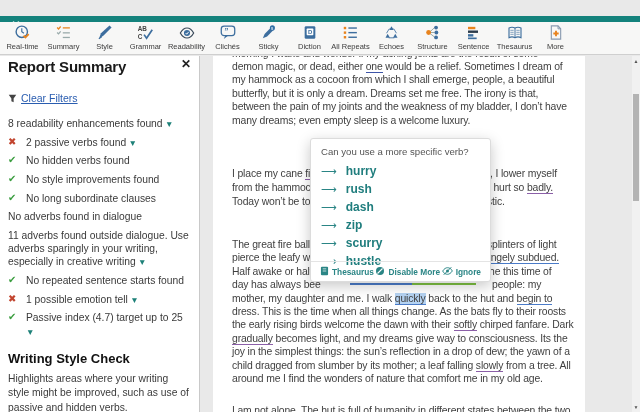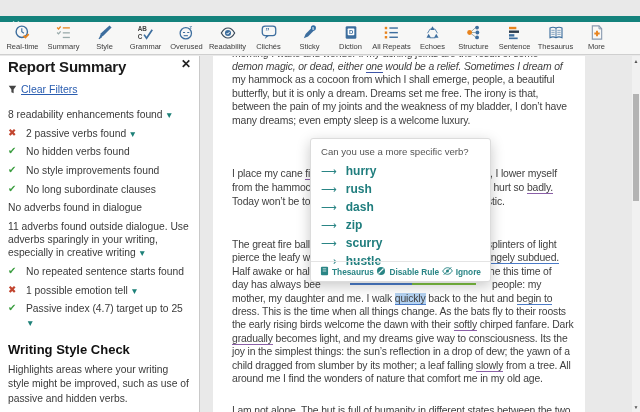--- a/index.html
+++ b/index.html
@@ -20,21 +20,21 @@
   .tb-item .ic{height:17px;display:flex;align-items:center;justify-content:center}
   .tb-item .lb{font-size:7.5px;color:#3c3c3c;white-space:nowrap;margin-top:1px}
 
   .content{position:absolute;top:56px;left:0;right:0;bottom:0}
 
   
   .panel{position:absolute;left:0;top:0;width:200px;bottom:0;background:#fff;border-right:1px solid #c9c9c9;padding:2px 8px;overflow:hidden}
   .p-head{display:flex;align-items:flex-start}
   .p-title{font-size:15px;font-weight:bold;color:#1a1a1a;letter-spacing:-0.2px}
   .p-close{margin-left:auto;font-size:12px;font-weight:bold;color:#222;cursor:pointer;line-height:1}
-  .clear{display:flex;align-items:center;gap:4px;margin:5px 0 10px}
+  .clear{display:flex;align-items:center;gap:4px;margin:14px 0 10px}
   .clear a{color:#2a5db0;font-size:10.5px;text-decoration:underline;cursor:pointer}
   .rp-item{display:flex;gap:3px;font-size:10.3px;color:#3a3a3a;margin-bottom:5.5px;line-height:1.28}
   .rp-ic{width:15px;flex:0 0 15px;font-size:10px;text-align:left}
   .rp-ic.check{color:#3c9e41}
   .rp-ic.cross{color:#c2452f}
   .rp-caret{color:#1d8078;font-size:8.5px;cursor:pointer}
   .ws-title{font-size:13px;font-weight:bold;margin:13px 0 6px;color:#111}
   .ws-desc{font-size:10.3px;color:#3a3a3a;line-height:1.4}
 
   
@@ -123,32 +123,20 @@
         <svg width="19" height="17" viewBox="0 0 24 24">
           <text x="1" y="10" font-size="9" font-weight="bold" fill="#444" font-family="sans-serif">AB</text>
           <text x="1" y="21" font-size="9" font-weight="bold" fill="#444" font-family="sans-serif">C</text>
           <path d="M10 15l3.5 5 8-12" stroke="#3d6e9e" stroke-width="2.4" fill="none"></path>
         </svg>
       </span>
       <span class="lb">Grammar</span>
     </div>
     <div class="tb-item">
       <span class="ic">
-        <svg width="17" height="17" viewBox="0 0 24 24">
-          <circle cx="11" cy="13" r="8" fill="none" stroke="#3d6e9e" stroke-width="1.8"></circle>
-          <line x1="7" y1="12" x2="10" y2="12" stroke="#3d6e9e" stroke-width="1.5"></line>
-          <line x1="13" y1="12" x2="16" y2="12" stroke="#3d6e9e" stroke-width="1.5"></line>
-          <line x1="8" y1="16.5" x2="14" y2="16.5" stroke="#3d6e9e" stroke-width="1.5"></line>
-          <text x="16" y="7" font-size="8" fill="#3d6e9e" font-family="sans-serif">z</text>
-        </svg>
-      </span>
-      <span class="lb">Overused</span>
-    </div>
-    <div class="tb-item">
-      <span class="ic">
         <svg width="18" height="16" viewBox="0 0 24 24">
           <path d="M2 12c3-5.5 7-7.5 10-7.5S19 6.5 22 12c-3 5.5-7 7.5-10 7.5S5 17.5 2 12z" fill="none" stroke="#3a4a5a" stroke-width="1.8"></path>
           <circle cx="12" cy="12" r="4.6" fill="#3d6e9e"></circle>
           <path d="M10 12l1.6 1.8 2.8-3.4" stroke="#fff" stroke-width="1.4" fill="none"></path>
         </svg>
       </span>
       <span class="lb">Readability</span>
     </div>
     <div class="tb-item">
       <span class="ic">
@@ -325,21 +313,21 @@
         <div class="dline" style="height: 13.4px; line-height: 13.4px;"><span>child dragged from slumber by its mother; a leaf falling </span><span class="up">slowly</span><span> from a tree. All</span></div>
         <div class="dline" style="height: 13.4px; line-height: 13.4px;"><span>around me I find the wonders of nature that comfort me in my old age.</span></div>
       </div>
       <div class="para" style="top: 111px;">
         <div class="dline" style="height: 14px; line-height: 14px;"><span>I place my cane </span><span class="up">fir</span><span class="rfrag" style="left: 258px;"><span>, I lower myself</span></span></div>
         <div class="dline" style="height: 14px; line-height: 14px;"><span>from the hammock</span><span class="rfrag" style="left: 256px;"><span>t hurt so </span><span class="up">badly.</span></span></div>
         <div class="dline" style="height: 14px; line-height: 14px;"><span>Today won’t be too</span><span class="rfrag" style="left: 255px;"><span>stic.</span></span></div>
       </div>
       <div class="para" style="top: -9.4px;">
         <div class="dline" style="height: 13.4px; line-height: 13.4px;"><span>morning I wake and wonder if my aching joints are the result of some</span></div>
-        <div class="dline" style="height: 13.4px; line-height: 13.4px; font-style: italic;"><span>demon magic, or dead, either </span><span class="un">one</span><span> would be a relief. Sometimes I dream of</span></div>
+        <div class="dline" style="height: 13.4px; line-height: 13.4px;"><span>demon magic, or dead, either </span><span class="un">one</span><span> would be a relief. Sometimes I dream of</span></div>
         <div class="dline" style="height: 13.4px; line-height: 13.4px;"><span>my hammock as a cocoon from which I shall emerge, people, a beautiful</span></div>
         <div class="dline" style="height: 13.4px; line-height: 13.4px;"><span>butterfly, but it is only a dream. Dreams set me free. The irony is that,</span></div>
         <div class="dline" style="height: 13.4px; line-height: 13.4px;"><span>between the pain of my joints and the weakness of my bladder, I don’t have</span></div>
         <div class="dline" style="height: 13.4px; line-height: 13.4px;"><span>many dreams; even empty sleep is a welcome luxury.</span></div>
       </div>
 
     <div class="popup">
       <div class="pq">Can you use a more specific verb?</div>
       <div id="sug-list">
           <div class="sug">
@@ -374,21 +362,21 @@
                 <line x1="3.5" y1="4" x2="8.5" y2="4" stroke="#fff" stroke-width="1"></line>
                 <line x1="3.5" y1="7" x2="8.5" y2="7" stroke="#fff" stroke-width="1"></line>
               </svg></span>
             <span>Thesaurus</span>
           </span>
           <span class="pact">
             <span><svg width="10" height="10" viewBox="0 0 14 14">
                 <circle cx="7" cy="7" r="5.6" fill="#2a8585"></circle>
                 <line x1="3.5" y1="10.5" x2="10.5" y2="3.5" stroke="#fff" stroke-width="1.6"></line>
               </svg></span>
-            <span>Disable Rule</span>
+            <span>Disable More</span>
           </span>
           <span class="pact">
             <span><svg width="11" height="10" viewBox="0 0 16 14">
                 <path d="M1 7c2.2-3.4 4.7-4.8 7-4.8S13.8 3.6 15 7c-2.2 3.4-4.7 4.8-7 4.8S2.2 10.4 1 7z" fill="none" stroke="#2a8585" stroke-width="1.4"></path>
                 <circle cx="8" cy="7" r="2.2" fill="#2a8585"></circle>
                 <line x1="2.5" y1="12.5" x2="13.5" y2="1.5" stroke="#2a8585" stroke-width="1.4"></line>
               </svg></span>
             <span>Ignore</span>
           </span>
         </div>

